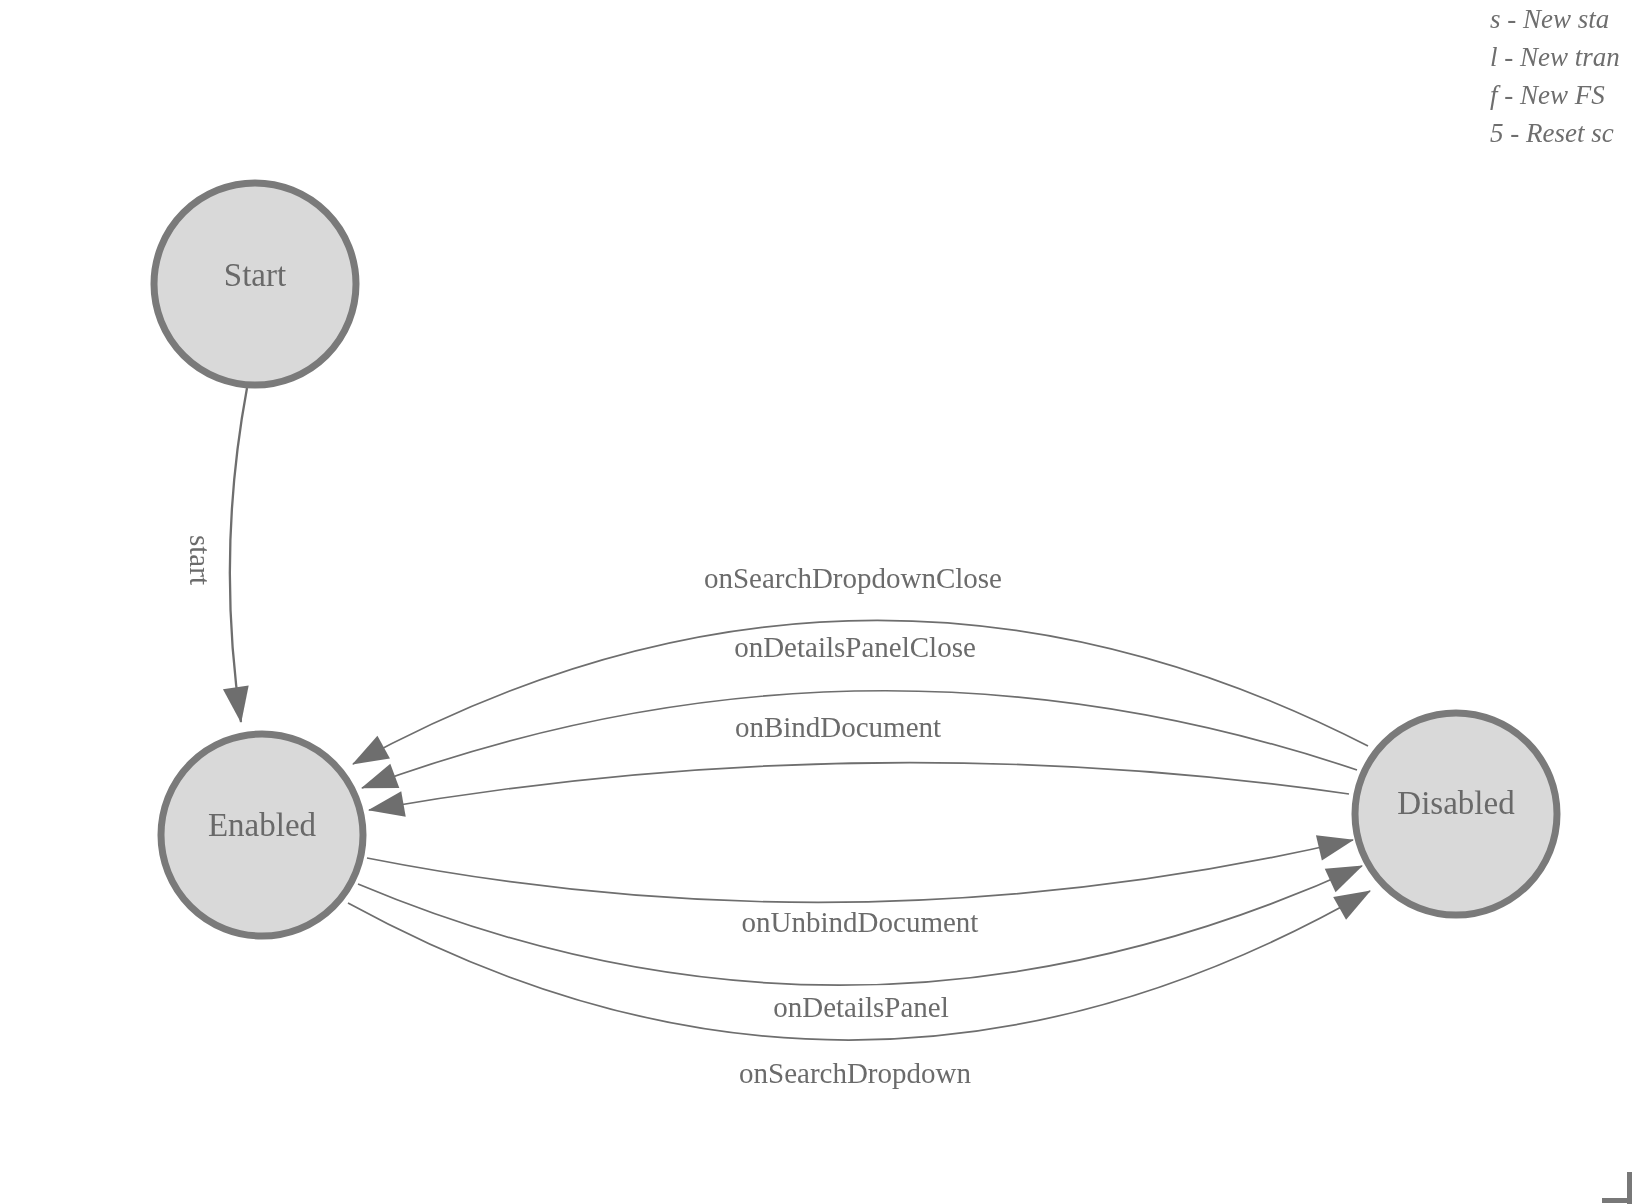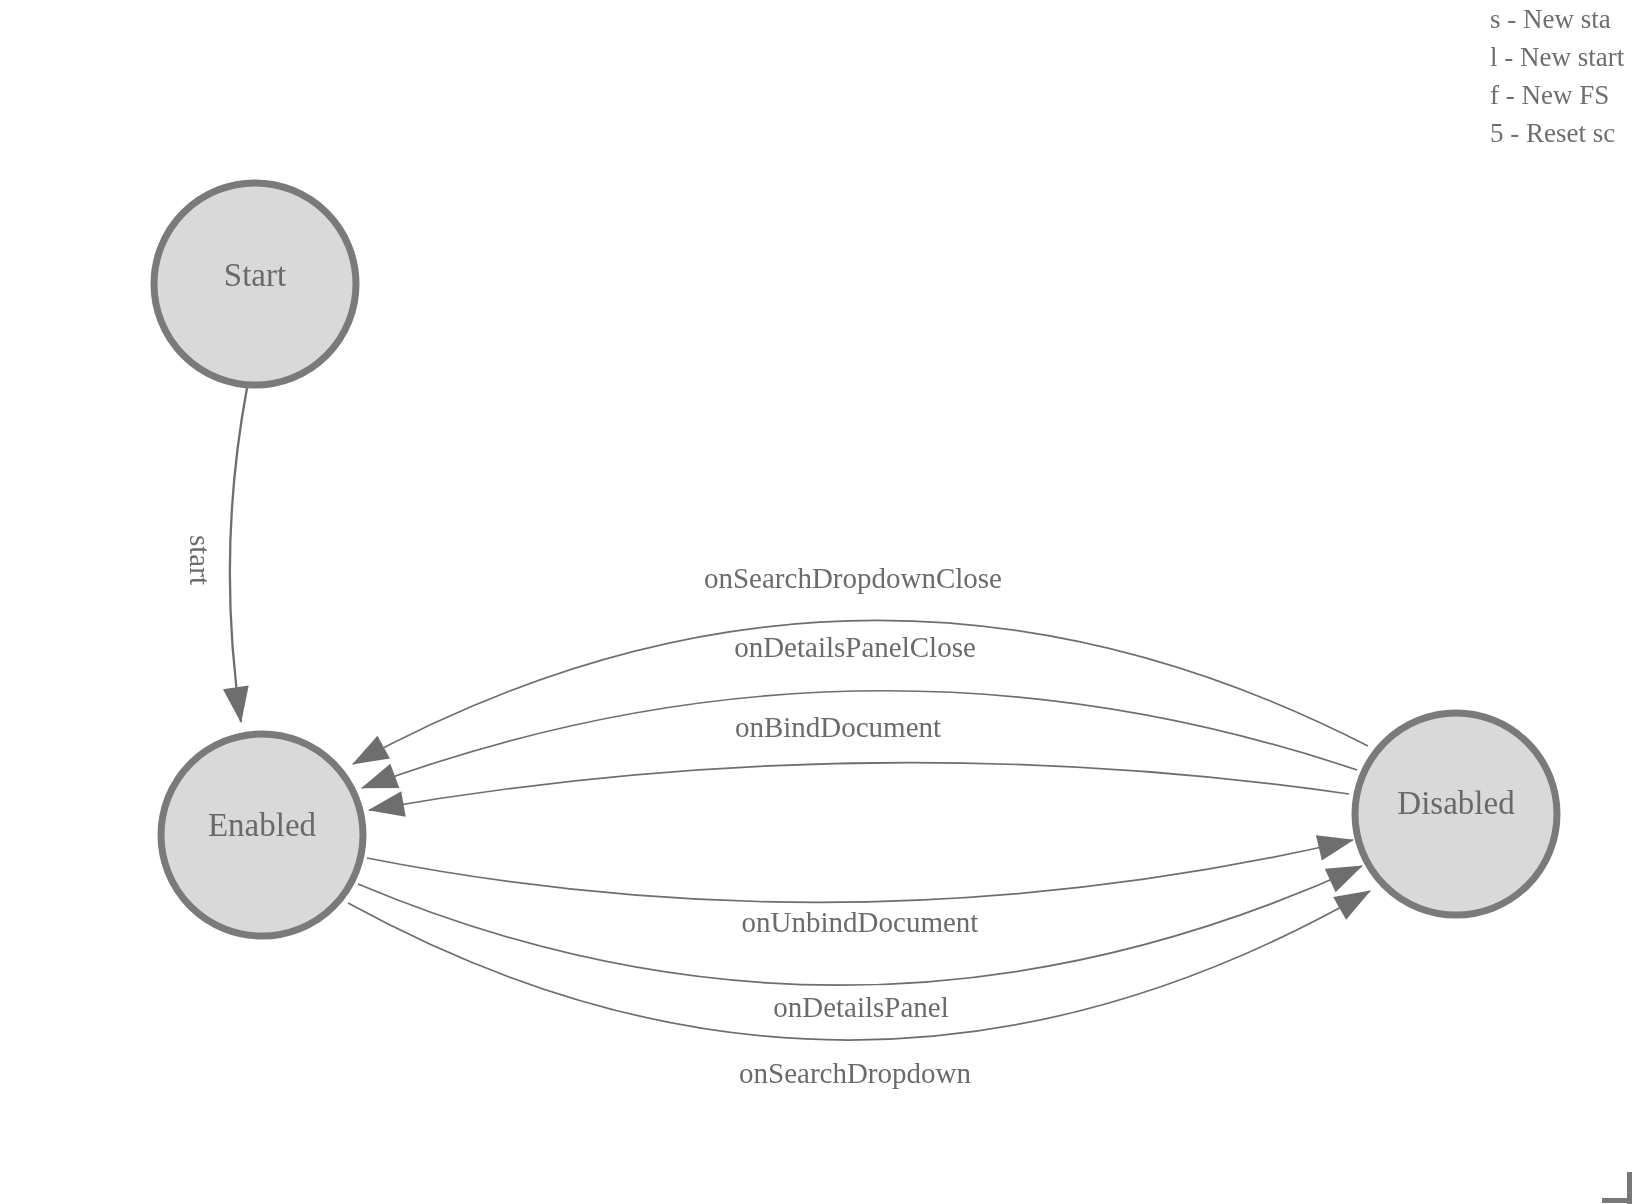--- a/index.html
+++ b/index.html
@@ -50,20 +50,21 @@
     top: 0px;
     width: 142px;
     overflow: hidden;
     color: #6e6e6e;
     font-size: 27px;
     line-height: 38px;
     white-space: nowrap;
   }
   .legend-line {
     height: 38px;
+    font-style: italic;
   }
   .corner-bar {
     position: absolute;
     background: #787878;
   }
   .corner-bar.vertical {
     left: 1627px;
     top: 1172px;
     width: 5px;
     height: 32px;
@@ -116,21 +117,21 @@
     </g>
     <g>
       <circle class="state-circle" cx="1456" cy="814" r="101"></circle>
       <text class="node-label" x="1456" y="814">Disabled</text>
     </g>
   </g>
 </svg>
 
 <div class="legend">
   <div class="legend-line">s - New sta</div>
-  <div class="legend-line">l - New start</div>
+  <div class="legend-line">l - New tran</div>
   <div class="legend-line">f - New FS</div>
   <div class="legend-line">5 - Reset sc</div>
 </div>
 
 <div>
   <div class="corner-bar vertical"></div>
   <div class="corner-bar horizontal"></div>
 </div>
 
 </body></html>

